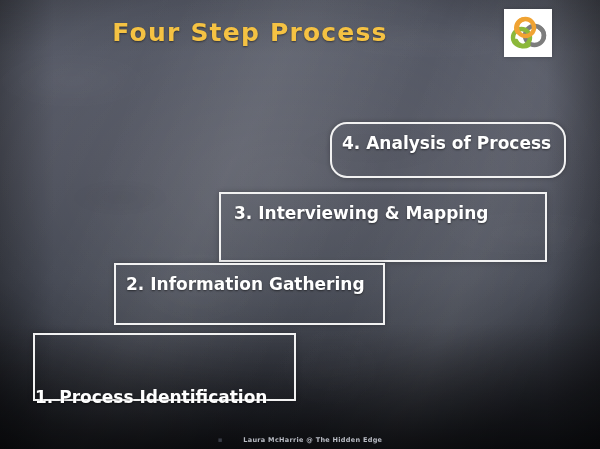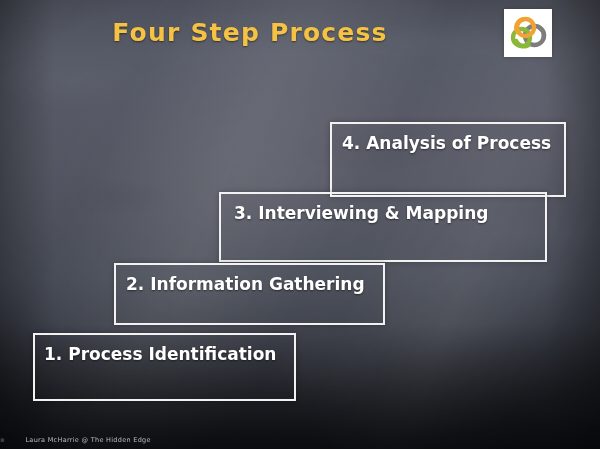--- a/index.html
+++ b/index.html
@@ -77,40 +77,41 @@
     left: 12px;
     top: 9px;
     color: #ffffff;
     font-family: "DejaVu Sans", sans-serif;
     font-size: 17px;
     font-weight: bold;
     white-space: nowrap;
     text-shadow: 0 1px 2px rgba(0,0,0,0.5);
   }
 
-  #step-box-4 { left: 330px; top: 122px; width: 236px; height: 75px; }
+  #step-box-4 { left: 330px; top: 122px; width: 236px; height: 56px; border-radius: 17px; }
   #step-box-3 { left: 219px; top: 192px; width: 328px; height: 70px; }
   #step-box-2 { left: 114px; top: 263px; width: 271px; height: 62px; }
   #step-box-1 { left: 33px;  top: 333px; width: 263px; height: 68px; }
 
   #step-box-4 .step-label { left: 10px; }
   #step-box-3 .step-label { left: 13px; }
   #step-box-2 .step-label { left: 10px; }
-  #step-box-1 .step-label { left: 9px;  }
+  #step-box-1 .step-label { left: 0; margin-top: 43px;  }
 
   
   #footer {
     position: absolute;
     left: 0;
     bottom: 5px;
     width: 600px;
+    text-align: center;
     color: #b9bcc4;
     font-family: "DejaVu Sans", sans-serif;
     font-size: 6.5px;
-    font-weight: normal;
+    font-weight: bold;
     letter-spacing: 0.3px;
   }
   #footer-marker {
     display: inline-block;
     color: #3a3d47;
     font-size: 7px;
     margin-right: 18px;
     vertical-align: middle;
   }
   #footer-credit { display: inline-block; vertical-align: middle; }

